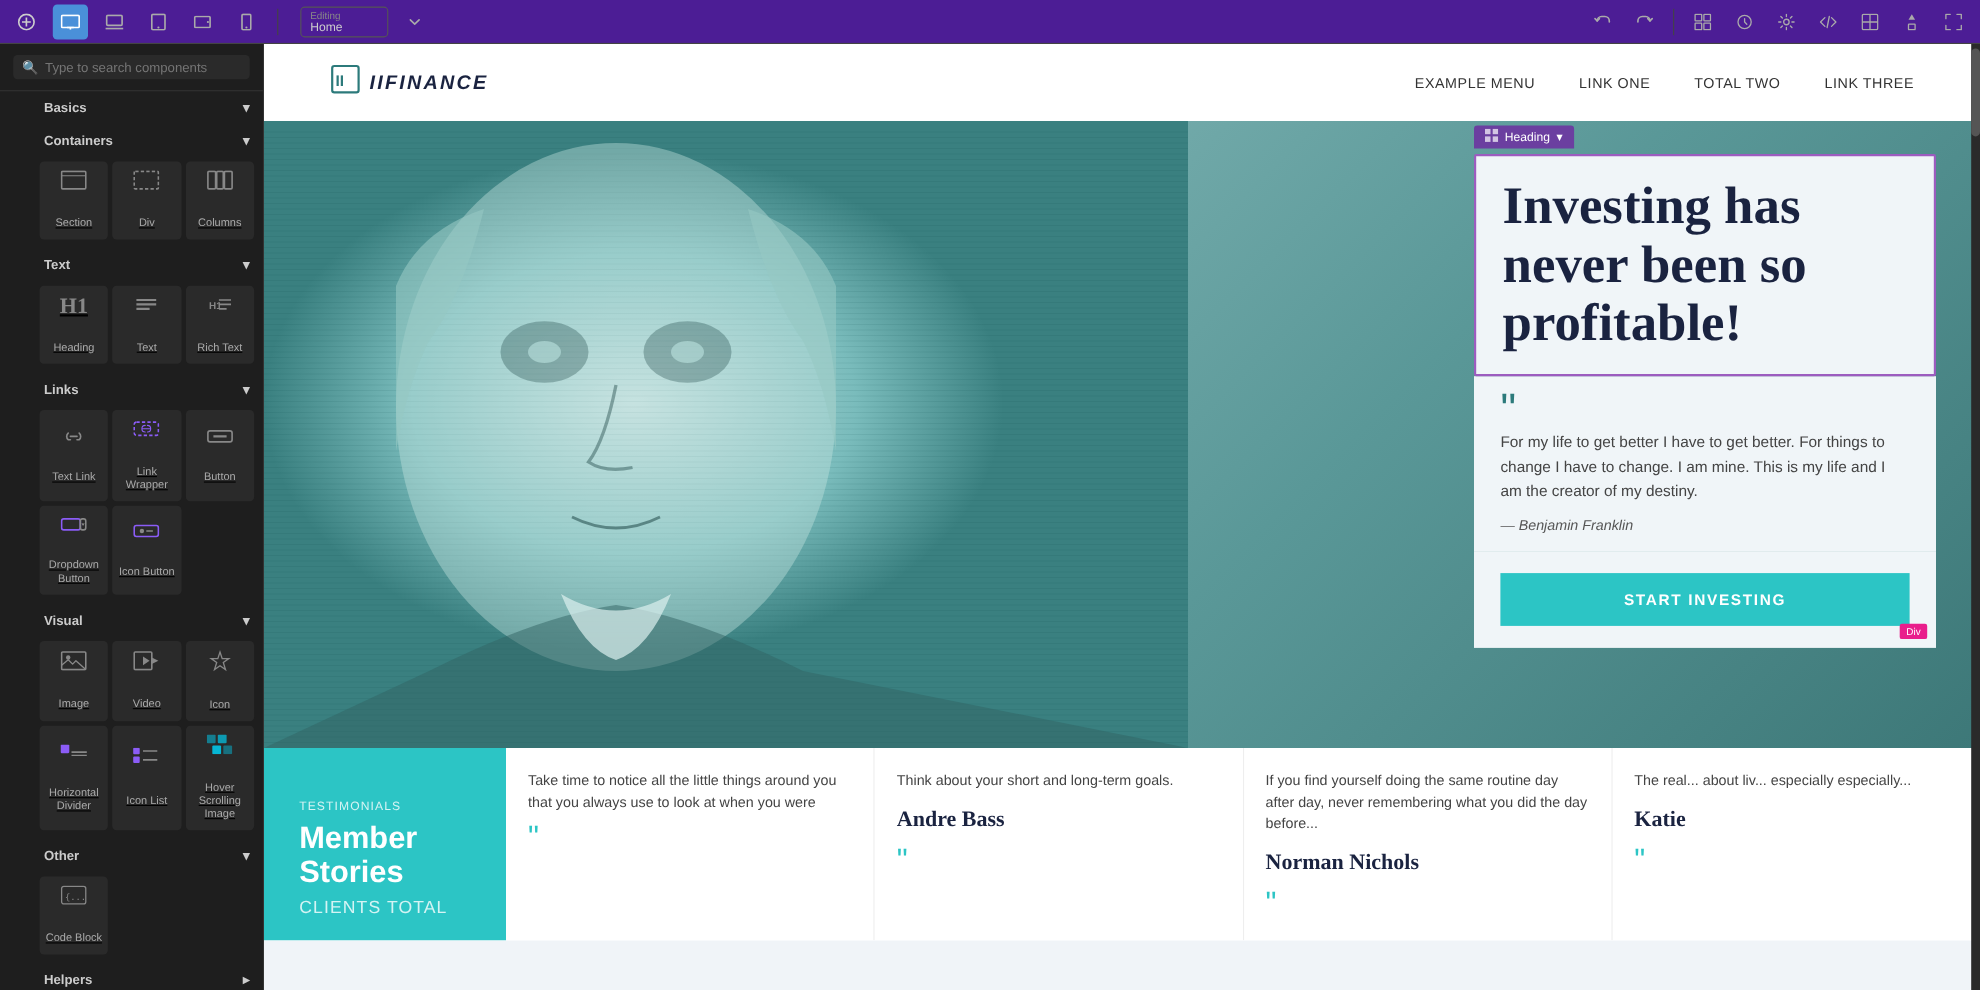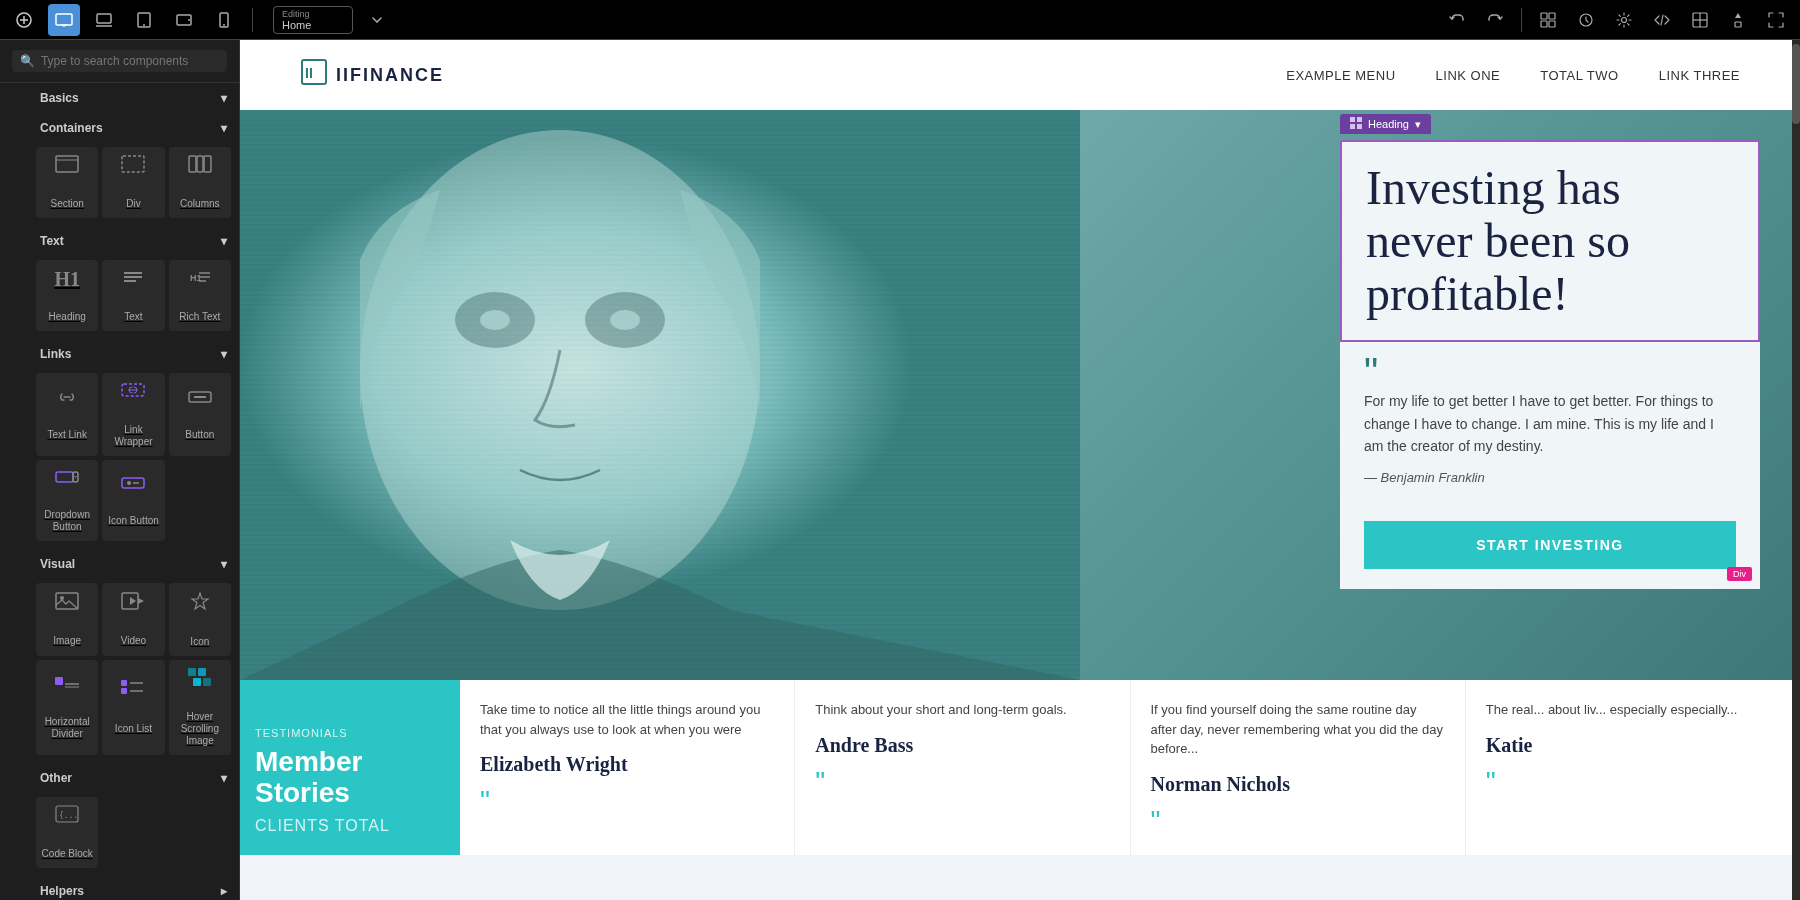--- a/index.html
+++ b/index.html
@@ -1,20 +1,20 @@
 <!DOCTYPE html>
 <html><head>
   <meta charset="utf-8">
   <style>
     * { box-sizing: border-box; margin: 0; padding: 0; }
     body { font-family: Arial, sans-serif; background: #1a1a1a; overflow: hidden; width: 1800px; height: 900px; }
 
     
     #toolbar {
-      display: flex; align-items: center; background: #000000; height: 40px;
+      display: flex; align-items: center; background: #4c1d95; height: 40px;
       border-bottom: 1px solid #444; padding: 0 8px; gap: 8px;
     }
     .toolbar-icon-btn {
       width: 32px; height: 32px; display: flex; align-items: center; justify-content: center;
       border: none; background: transparent; color: #ccc; cursor: pointer; border-radius: 4px;
       font-size: 16px;
     }
     .toolbar-icon-btn.active { background: #4a90d9; color: #fff; }
     .toolbar-divider { width: 1px; height: 24px; background: #444; margin: 0 4px; }
     .editing-info {
@@ -115,21 +115,21 @@
       padding: 20px 24px; margin-bottom: 0;
       position: relative;
     }
     #heading-toolbar {
       position: absolute; top: -28px; left: -2px;
       background: #6b3fa0; color: #fff; font-size: 11px;
       padding: 3px 10px; border-radius: 3px 3px 0 0;
       display: flex; align-items: center; gap: 6px;
     }
     .heading-text {
-      font-size: 48px; font-weight: 400; color: #1a2340; line-height: 1.1;
+      font-size: 48px; font-weight: 700; color: #1a2340; line-height: 1.1;
       font-family: Georgia, serif;
     }
     #quote-box {
       background: #f0f5f8; padding: 20px 24px 16px;
     }
     .quote-marks { font-size: 40px; color: #2c7a7b; line-height: 0.5; margin-bottom: 8px; display: block; }
     .quote-text { font-size: 14px; color: #444; line-height: 1.6; }
     .quote-author { font-size: 13px; color: #555; margin-top: 12px; font-style: italic; }
 
     #cta-box {
@@ -147,21 +147,21 @@
     }
 
     
     #testimonials-section {
       background: #fff; padding: 0; display: flex; min-height: 160px;
       overflow: hidden;
     }
     #testimonials-label {
       background: #2cc5c5; width: 220px; flex-shrink: 0;
       display: flex; flex-direction: column; justify-content: flex-end;
-      padding: 20px 15px;
+      padding: 20px 32px;
     }
     .testimonials-tag { font-size: 11px; color: rgba(255,255,255,0.8); letter-spacing: 1px; text-transform: uppercase; margin-bottom: 8px; }
     .testimonials-title { font-size: 28px; font-weight: 900; color: #fff; line-height: 1.1; }
     .testimonials-subtitle { font-size: 16px; color: rgba(255,255,255,0.8); text-transform: uppercase; letter-spacing: 1px; margin-top: 8px; }
 
     #testimonials-content {
       display: flex; flex: 1; overflow: hidden;
     }
     .testimonial-col {
       flex: 1; padding: 20px 20px; border-right: 1px solid #eee;
@@ -542,21 +542,21 @@
     <div id="website-preview">
 
       <nav id="site-nav">
         <div class="site-logo">
           <span class="logo-icon">
             <svg width="28" height="28" viewBox="0 0 28 28" fill="none">
               <rect x="2" y="2" width="24" height="24" rx="2" stroke="#2c7a7b" stroke-width="2"></rect>
               <text x="5" y="20" font-size="14" fill="#2c7a7b" font-weight="bold">II</text>
             </svg>
           </span>
-          <span style="font-size:18px; font-weight:900; letter-spacing:2px; color:#1a2340;">IIFINANCE</span>
+          <span style="font-size:18px; font-weight:900; letter-spacing:2px; color:#1a2340;font-style:italic;">IIFINANCE</span>
         </div>
         <div class="site-nav-links">
           <a class="nav-link">EXAMPLE MENU</a>
           <a class="nav-link">LINK ONE</a>
           <a class="nav-link">TOTAL TWO</a>
           <a class="nav-link">LINK THREE</a>
         </div>
       </nav>
 
       <div id="hero-section">
@@ -755,21 +755,20 @@
         <div id="testimonials-label">
           <span class="testimonials-tag">TESTIMONIALS</span>
           <div class="testimonials-title">Member<br>Stories</div>
           <span class="testimonials-subtitle">CLIENTS TOTAL</span>
         </div>
 
         <div id="testimonials-content">
 
           <div class="testimonial-col">
             <p class="testimonial-quote-text">Take time to notice all the little things around you that you always use to look at when you were</p>
-            <div class="testimonial-name">Elizabeth Wright</div>
             <div class="testimonial-quote-mark">"</div>
           </div>
 
           <div class="testimonial-col">
             <p class="testimonial-quote-text">Think about your short and long-term goals.</p>
             <div class="testimonial-name">Andre Bass</div>
             <div class="testimonial-quote-mark">"</div>
           </div>
 
           <div class="testimonial-col">

